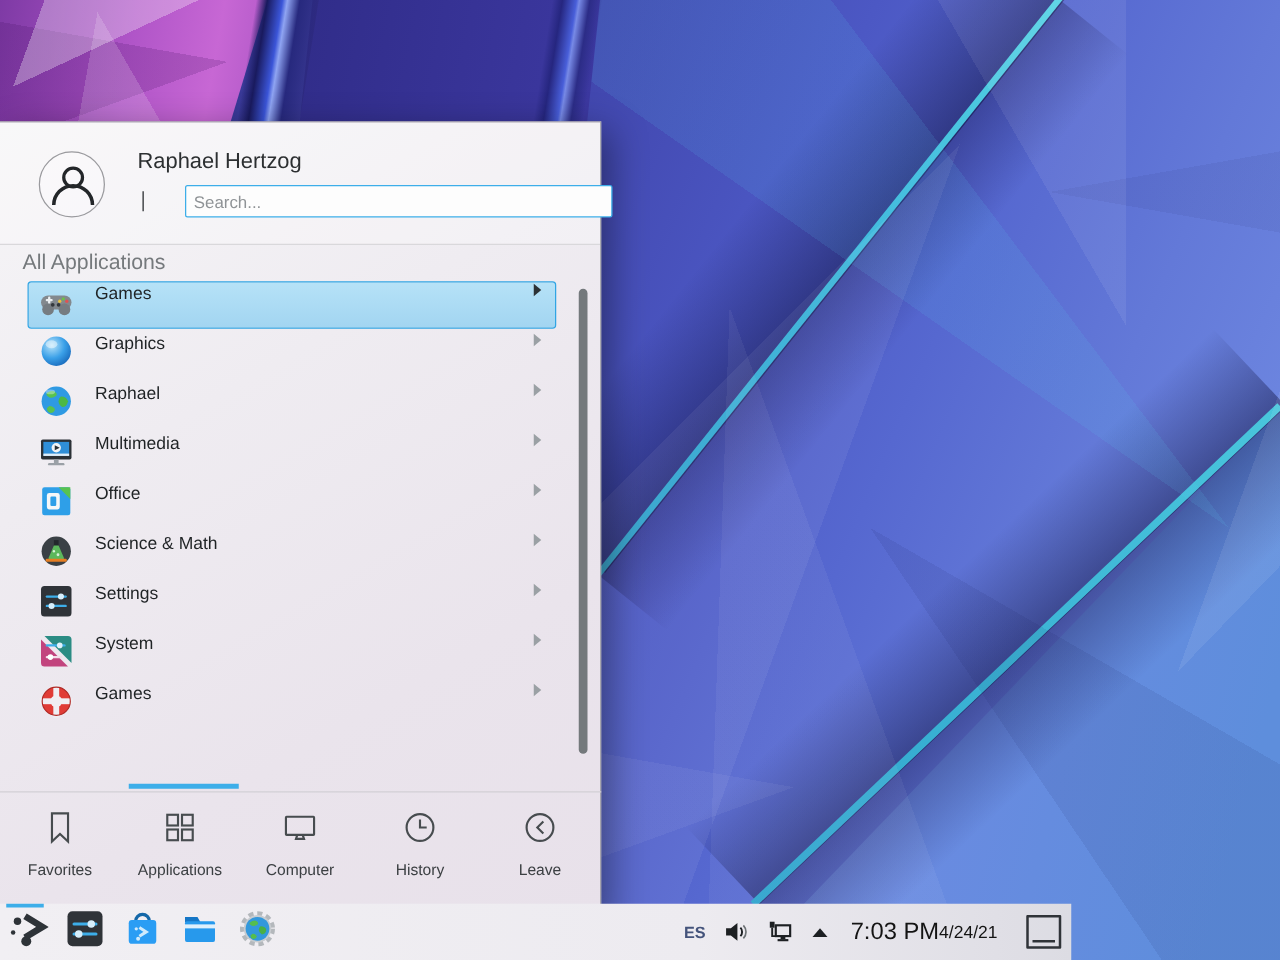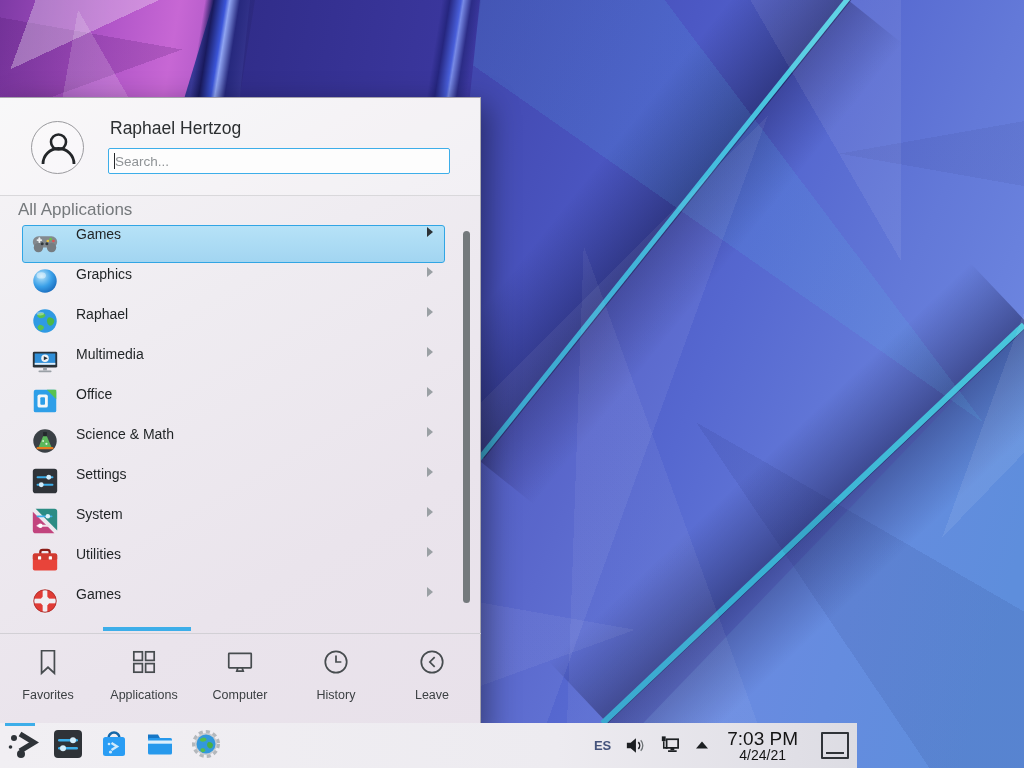--- a/index.html
+++ b/index.html
@@ -59,21 +59,21 @@
     border:1px solid rgba(110,112,120,.55);border-left:none;
     box-shadow:8px 8px 28px rgba(0,0,0,.38);z-index:5;}
   .lheader{position:absolute;left:0;top:0;width:100%;height:98px;
     background:rgba(255,255,255,.28);border-bottom:1px solid #d9d8db;}
   .avatar{position:absolute;left:31px;top:23px;width:53px;height:53px;border-radius:50%;
     border:1px solid #9a9a9e;background:rgba(255,255,255,.25);}
   .uname{position:absolute;left:110px;top:20px;font-size:17.5px;color:#2c2f31;}
   .searchwrap{position:absolute;left:108px;top:50px;width:342px;height:26px;}
   .searchwrap input{width:100%;height:100%;border:1px solid #3daee9;border-radius:2px;
     background:#fdfdfd;padding:0 6px;font-size:13.5px;color:#232629;
-    font-family:"Liberation Sans",sans-serif;outline:none;}
+    font-family:"Liberation Sans",sans-serif;outline:none;margin-left:40px;}
   .searchwrap input::placeholder{color:#8f9396;}
   .caretbar{position:absolute;left:6px;top:5px;width:1px;height:16px;background:#232629;}
   .sectlabel{position:absolute;left:18px;top:102px;font-size:17px;color:#75797c;}
   .catlist{position:absolute;left:0;top:125px;width:481px;height:404px;overflow:hidden;}
   .row{position:relative;height:38px;margin:2px 36px 2px 22px;border:1px solid transparent;border-radius:3px;
     display:flex;align-items:flex-start;gap:16px;padding:0 10px 0 7px;}
   .row.selected{background:linear-gradient(180deg,#b6e2f7,#a2d5f1);border-color:#31a5e4;}
   .cicon{width:30px;height:30px;flex:0 0 30px;display:flex;align-items:center;justify-content:center;}
   .clabel{flex:1;font-size:14px;color:#1f2325;}
   .arrow{color:#9aa0a4;display:flex;}
@@ -87,21 +87,21 @@
   
   .taskbar{position:absolute;left:0;top:723px;width:857px;height:45px;z-index:6;
     background:linear-gradient(90deg,#f1eff3 0%,#edebf0 65%,#e0dfe6 93%,#dcdce3 100%);
     display:flex;align-items:center;}
   .tbicon{position:relative;width:34px;height:34px;margin-left:12px;display:flex;align-items:center;justify-content:center;}
   .tbicon.first{margin-left:5px;}
   .activebar{position:absolute;left:0;top:-6px;width:30px;height:3px;background:#3daee9;}
   .tray{margin-left:auto;display:flex;align-items:center;gap:13px;padding-right:8px;}
   .kbd{font-size:13px;font-weight:bold;color:#44537b;}
   .trayic{display:flex;color:#1c1f22;}
-  .clock{display:flex;flex-direction:column;align-items:center;line-height:1.02;margin-left:4px;}
+  .clock{display:flex;flex-direction:row;align-items:center;line-height:1.02;margin-left:4px;}
   .ctime{font-size:19px;color:#141414;}
   .cdate{font-size:14px;color:#141414;}
   .showdesk{width:28px;height:27px;border:2px solid #2f3338;border-radius:1px;position:relative;margin-left:10px;background:transparent;}
   .showdesk::after{content:"";position:absolute;left:3px;right:3px;bottom:3px;height:2px;background:#2f3338;}
 </style>
 </head>
 <body>
 
 <div class="desktop">
 
@@ -290,37 +290,20 @@
           </svg>
         </span>
         <span class="clabel">System</span>
         <span class="arrow">
           <svg width="8" height="12" viewBox="0 0 8 12">
               <path d="M1 1 L7 6 L1 11 Z" fill="currentColor"></path>
             </svg>
         </span>
       </div>
 
-      <div class="row">
-        <span class="cicon">
-          <svg width="30" height="30" viewBox="0 0 32 32">
-            <rect x="11" y="4" width="10" height="6" rx="2.5" fill="none" stroke="#8c1d18" stroke-width="2.4"></rect>
-            <rect x="3" y="8" width="26" height="18" rx="2" fill="#e8443a"></rect>
-            <rect x="3" y="8" width="26" height="7" rx="2" fill="#d13b31"></rect>
-            <rect x="8.5" y="11" width="3.4" height="3.4" rx="0.6" fill="#ffffff"></rect>
-            <rect x="20" y="11" width="3.4" height="3.4" rx="0.6" fill="#ffffff"></rect>
-          </svg>
-        </span>
-        <span class="clabel">Utilities</span>
-        <span class="arrow">
-          <svg width="8" height="12" viewBox="0 0 8 12">
-              <path d="M1 1 L7 6 L1 11 Z" fill="currentColor"></path>
-            </svg>
-        </span>
-      </div>
 
       <div class="row">
         <span class="cicon">
           <svg width="30" height="30" viewBox="0 0 32 32">
             <circle cx="16" cy="16" r="12" fill="#e03c36"></circle>
             <rect x="13.5" y="2" width="5" height="28" fill="#f0eef2"></rect>
             <rect x="2" y="13.5" width="28" height="5" fill="#f0eef2"></rect>
             <circle cx="16" cy="16" r="5" fill="#f0eef2"></circle>
             <circle cx="16" cy="16" r="12" fill="none" stroke="#b02a26" stroke-width="1"></circle>
           </svg>

